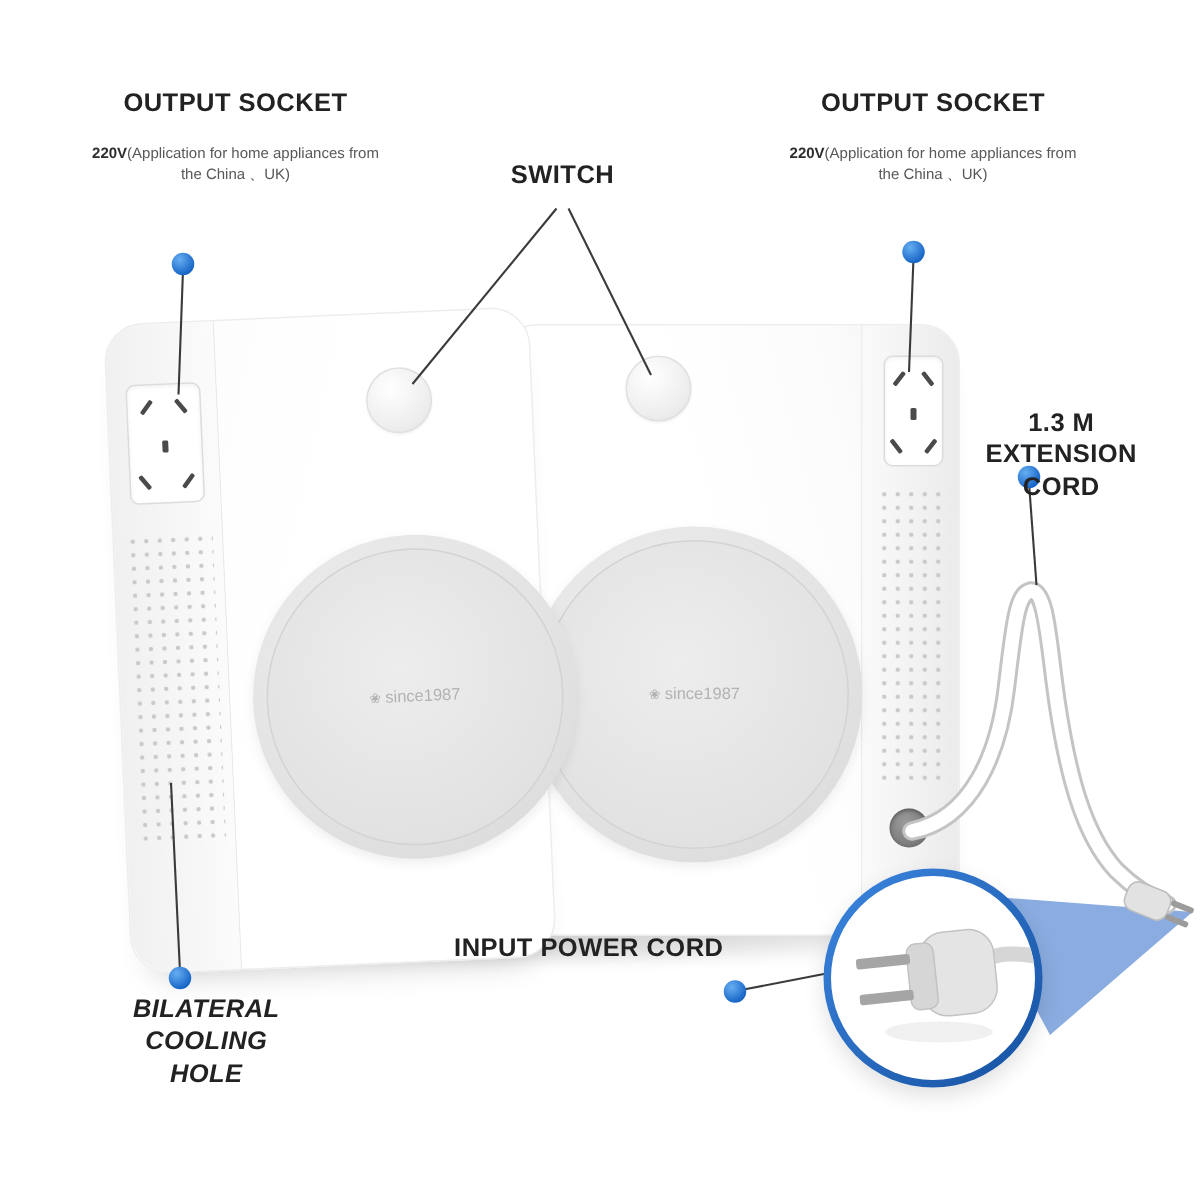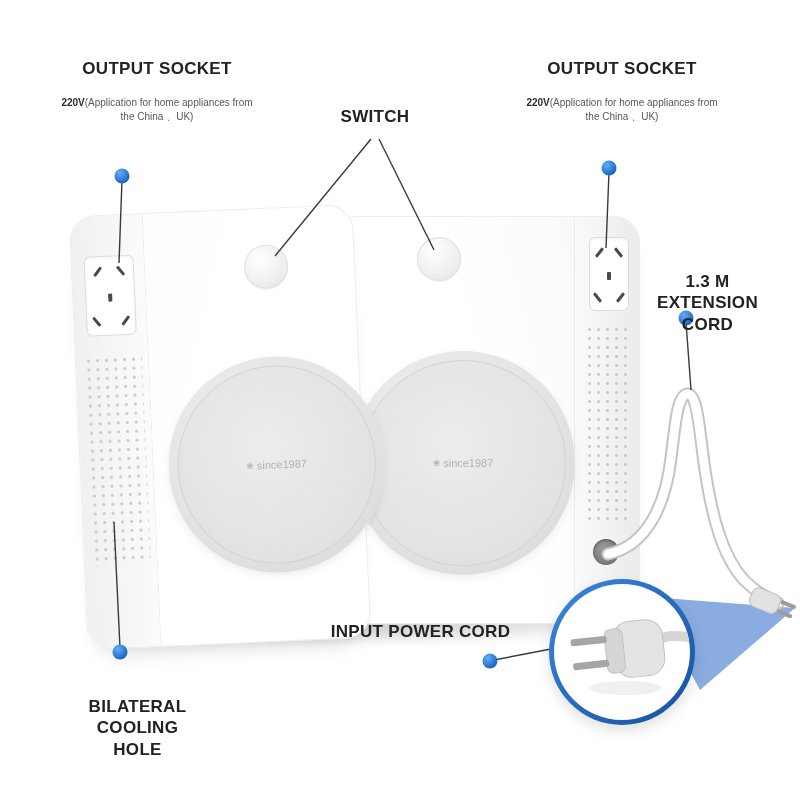--- a/index.html
+++ b/index.html
@@ -184,21 +184,21 @@
     <div class="title">OUTPUT SOCKET</div>
     <div class="desc">
       <span class="v">220V</span><span>(Application for home appliances from the China 、UK)</span>
     </div>
   </div>
 
   <div class="ann" style="left:650px;top:243px;width:115px;margin-top:28px;">
     <div class="title">1.3 M EXTENSION CORD</div>
   </div>
 
-  <div class="ann" style="left:85px;top:696px;width:105px;">
+  <div class="ann" style="left:85px;top:662px;width:105px;font-style:italic;">
     <div class="title">BILATERAL COOLING HOLE</div>
   </div>
 
-  <div class="ann" style="left:328px;top:621px;width:185px;">
+  <div class="ann" style="left:300px;top:621px;width:185px;">
     <div class="title">INPUT POWER CORD</div>
   </div>
 
 </div>
 
 </body></html>

